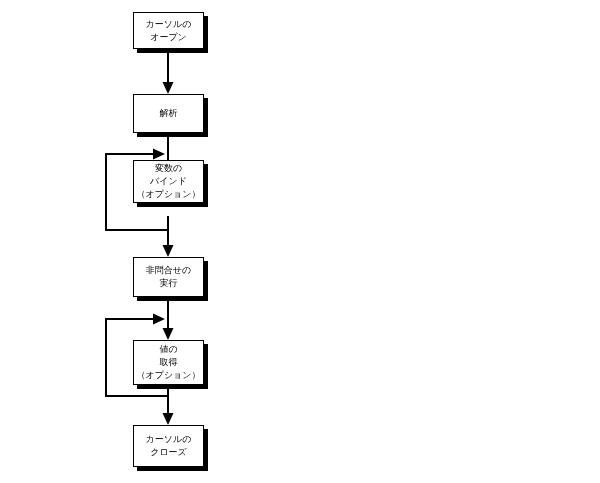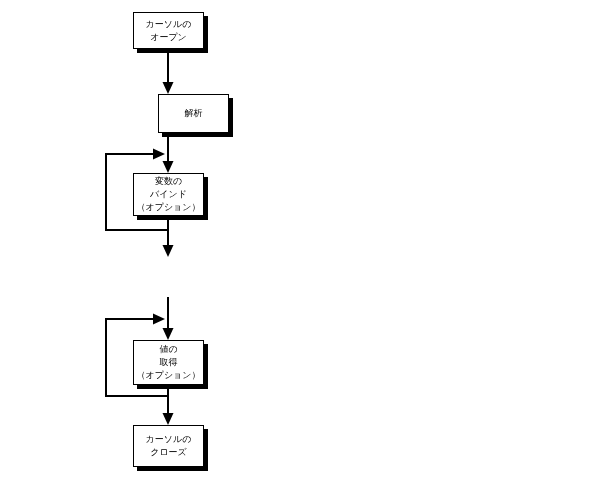--- a/index.html
+++ b/index.html
@@ -36,22 +36,22 @@
     display: flex;
     align-items: center;
     justify-content: center;
     text-align: center;
     font-size: 9px;
     line-height: 13px;
     color: #000000;
     white-space: pre-line;
   }
   .node-open    { top: 12px;  height: 37px; }
-  .node-parse   { top: 94px;  height: 39px; margin-left: 25px; }
-  .node-bind    { top: 173px; height: 43px; }
+  .node-parse   { top: 94px;  height: 39px; }
+  .node-bind    { top: 160px; height: 43px; }
   .node-execute { top: 257px; height: 40px; }
   .node-fetch   { top: 340px; height: 45px; font-family: Liberation Serif, serif; }
   .node-close   { top: 425px; height: 42px; }
 </style>
 </head>
 <body>
 
 <div class="canvas">
 
   <svg class="arrows" viewBox="0 0 600 483" xmlns="http://www.w3.org/2000/svg">
@@ -91,19 +91,21 @@
       <polygon points="168,425 162.5,413 173.5,413"></polygon>
     </g>
   </svg>
 
   <div class="node node-open">カーソルの
 オープン</div>
   <div class="node node-parse">解析</div>
   <div class="node node-bind">変数の
 バインド
 （オプション）</div>
+  <div class="node node-execute">非問合せの
+実行</div>
   <div class="node node-fetch">値の
 取得
 （オプション）</div>
   <div class="node node-close">カーソルの
 クローズ</div>
 
 </div>
 
 </body></html>

